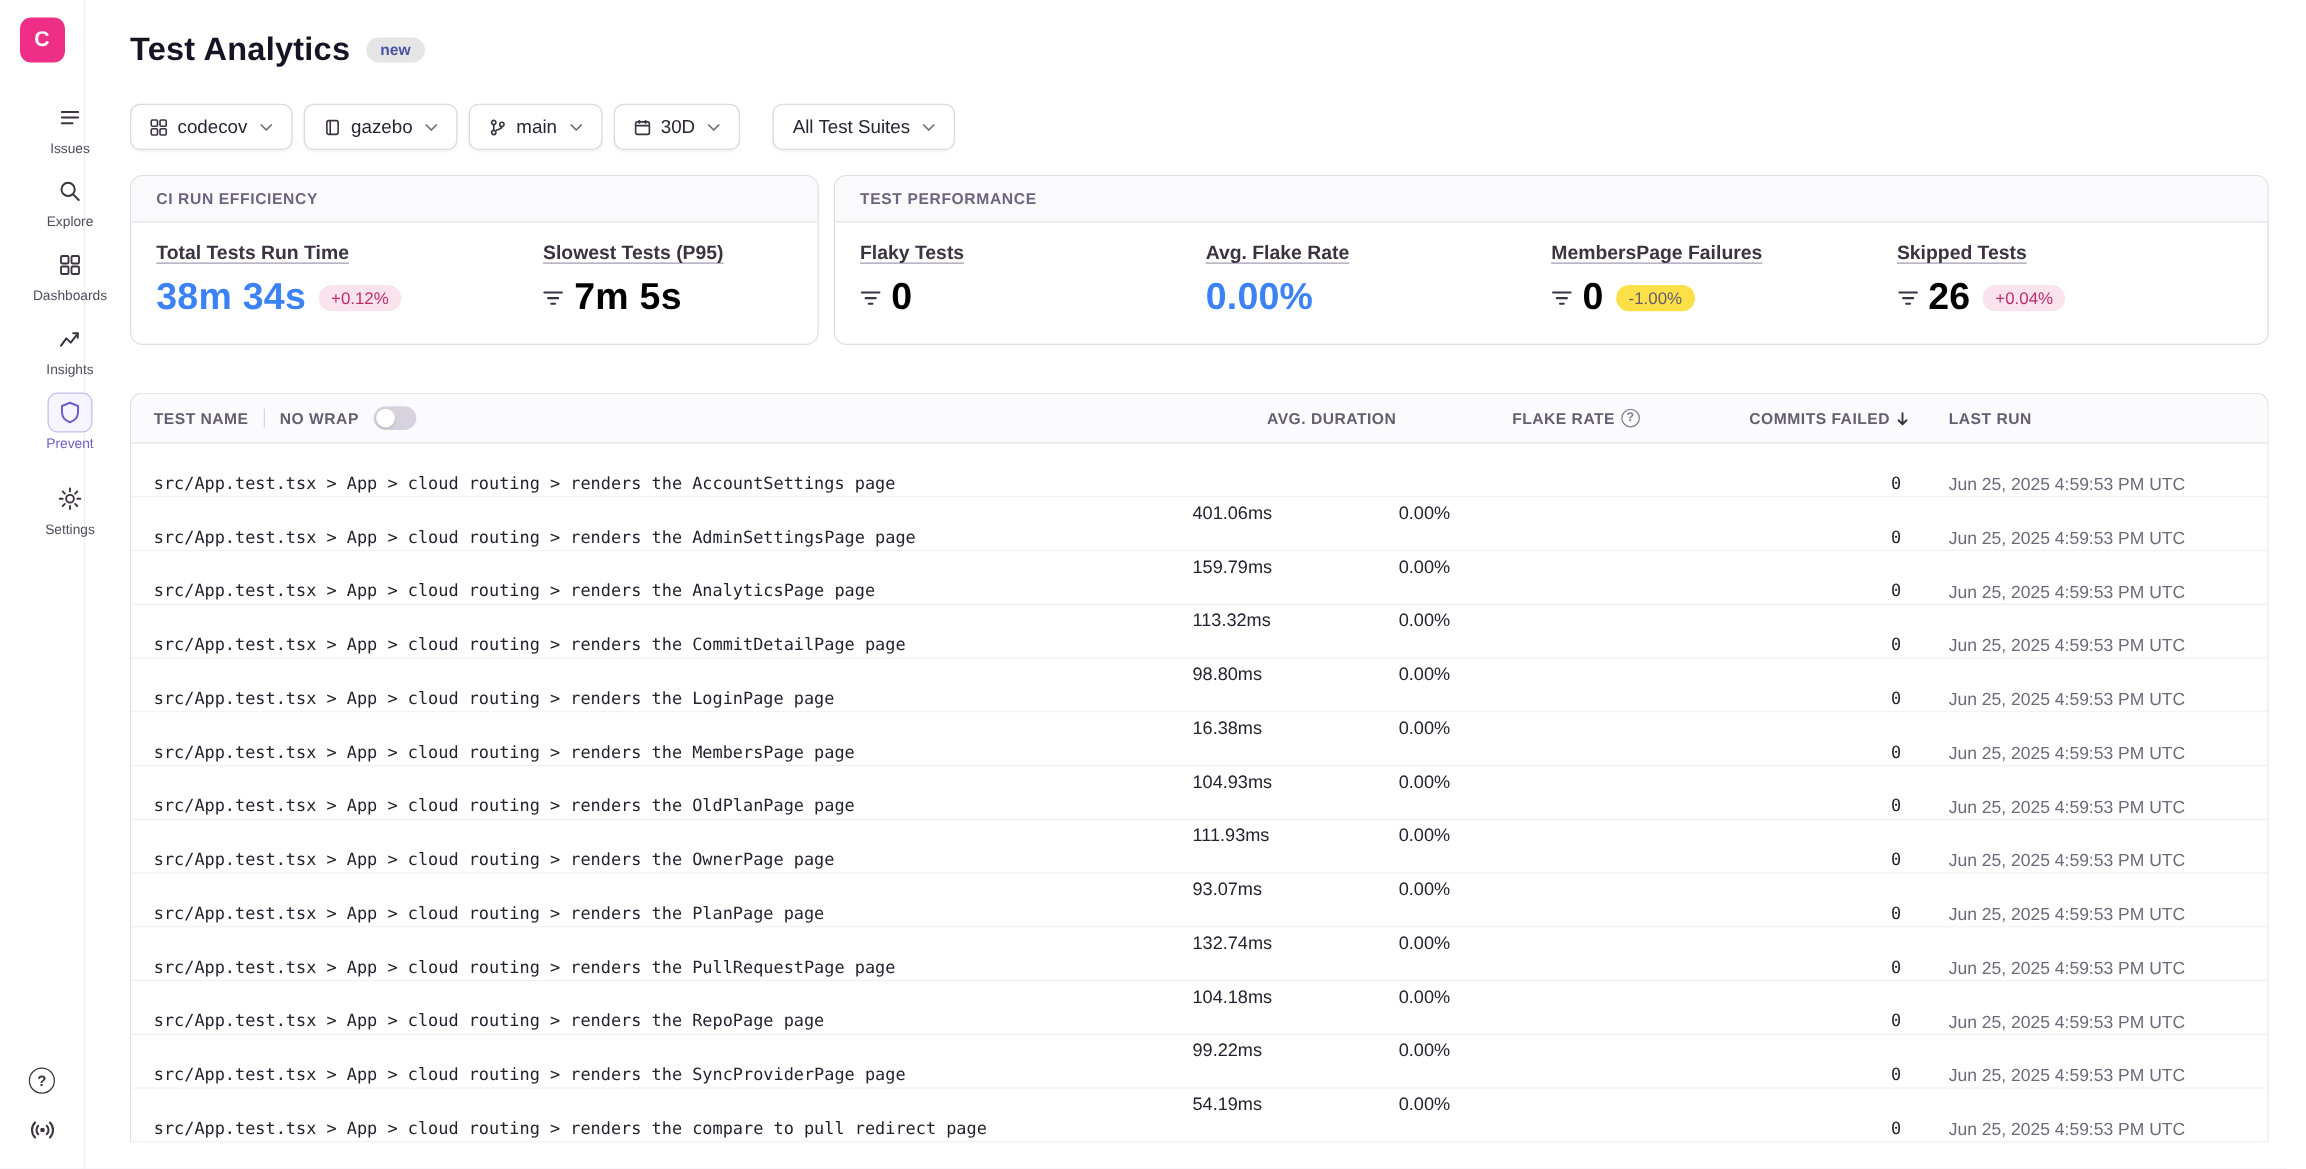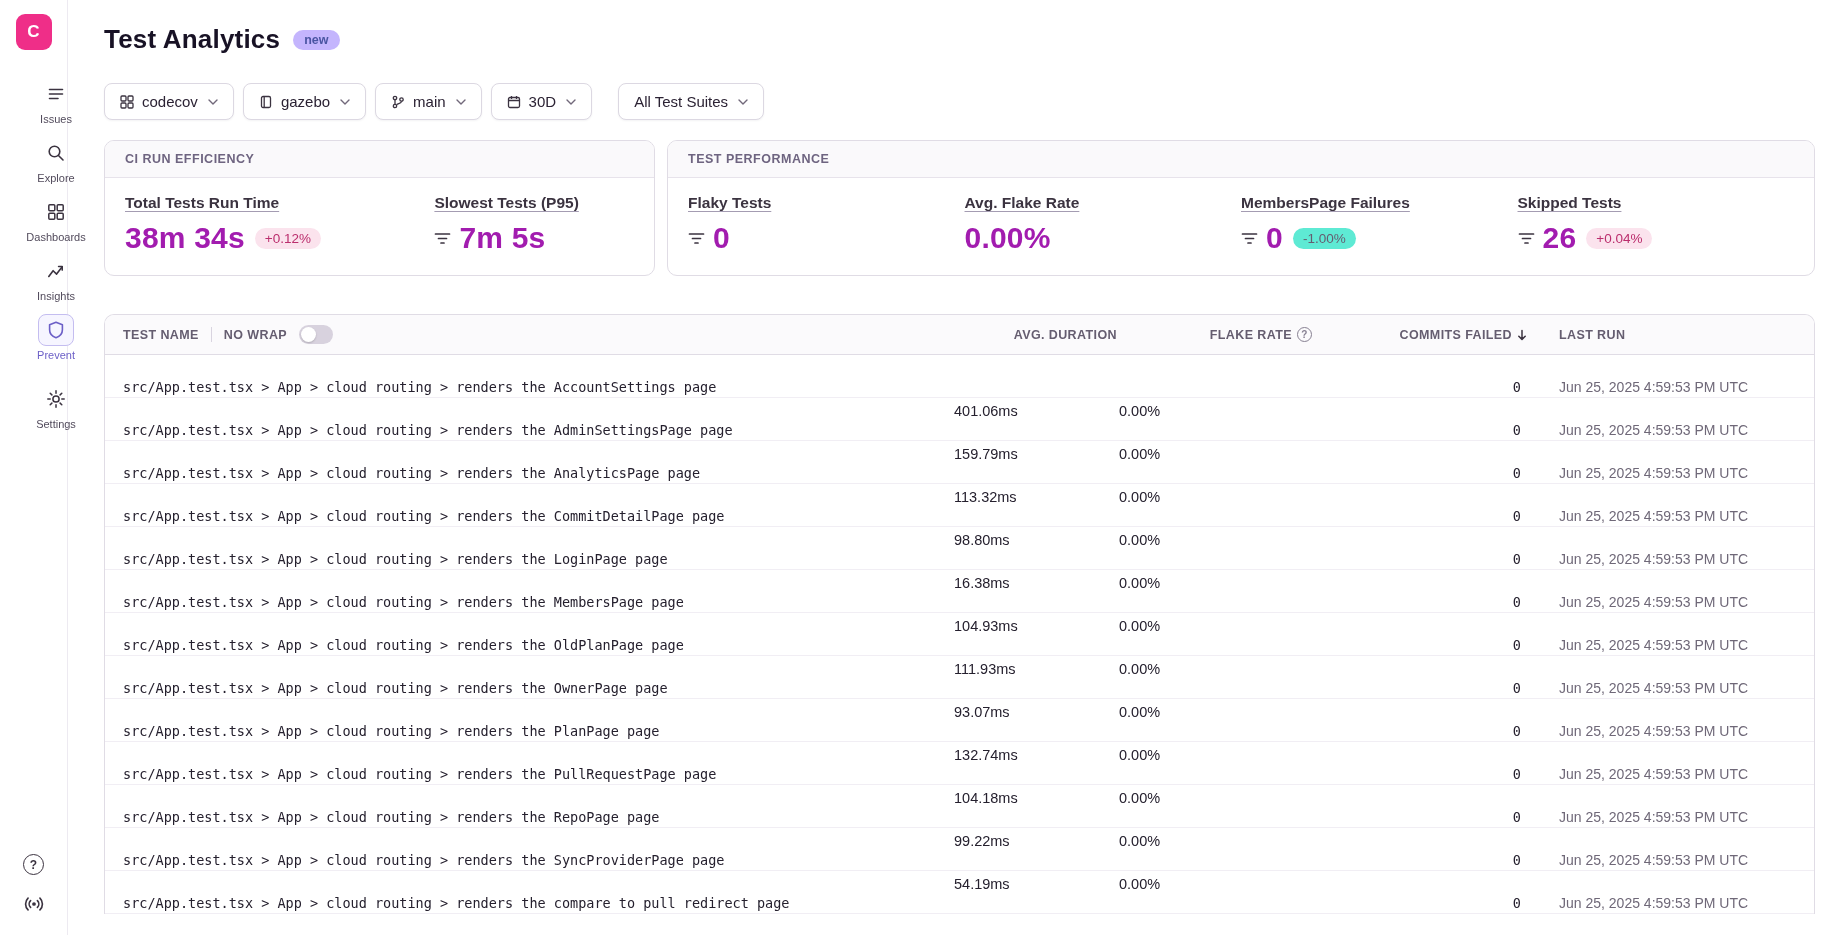--- a/index.html
+++ b/index.html
@@ -45,21 +45,21 @@
     display: flex; align-items: center; justify-content: center; cursor: pointer;
   }
   .broadcast { color: #3b3340; cursor: pointer; display: flex; }
 
   
   .main { flex: 1; padding: 24px 30px 0 36px; overflow: hidden; }
 
   .page-header { display: flex; align-items: center; gap: 13px; margin-bottom: 28px; }
   .page-title { margin: 0; font-size: 26px; font-weight: 700; color: #181225; letter-spacing: .2px; }
   .new-badge {
-    background: #c4b5fd; color: #4a55a2;
+    background: #e5e5e5; color: #4a55a2;
     font-size: 12.5px; font-weight: 600;
     padding: 3px 11px; border-radius: 12px;
   }
 
   .filters { display: flex; gap: 9px; margin-bottom: 20px; align-items: center; }
   .filter-btn {
     height: 37px; display: inline-flex; align-items: center; gap: 8px;
     padding: 0 15px; border: 1px solid #dcd8e2; border-radius: 8px;
     background: #fff; font-size: 15px; font-weight: 500; color: #2b2233;
     box-shadow: 0 1px 2px rgba(24,18,37,.05); cursor: pointer;
@@ -82,26 +82,26 @@
   .panel-body { display: flex; padding: 16px 20px 20px 20px; }
   .metric { flex: 1; min-width: 0; }
   .panel-ci .metric:first-child { flex: 1.55; }
   .metric-label {
     font-size: 15.5px; font-weight: 600; color: #3b3340;
     text-decoration: underline; text-decoration-color: #a49cb2; text-underline-offset: 3px;
     cursor: pointer; display: inline-block;
   }
   .metric-value-row { margin-top: 9px; display: flex; align-items: center; gap: 10px; }
   .value-link { display: inline-flex; align-items: center; gap: 8px; cursor: pointer; text-decoration: none; }
-  .metric-value { font-size: 30px; font-weight: 600; color: #a21caf; letter-spacing: .2px; }
-  .metric-value.blue { color: #a21caf; }
+  .metric-value { font-size: 30px; font-weight: 600; color: #3b82f6; letter-spacing: .2px; }
+  .metric-value.blue { color: #000000; }
   .funnel { display: flex; color: #3b3340; }
   .trend { font-size: 13.5px; font-weight: 500; padding: 3px 10px; border-radius: 20px; white-space: nowrap; }
   .trend.pink { background: #fbe3ed; color: #bb2e6d; }
-  .trend.gray { background: #5eead4; color: #655d70; }
+  .trend.gray { background: #fde047; color: #655d70; }
 
   
   .test-table {
     border: 1px solid #e0dce5; border-bottom: none;
     border-radius: 10px 10px 0 0; overflow: hidden;
   }
   .thead, .tr {
     display: grid;
     grid-template-columns: 1fr 165px 195px 215px 285px;
     align-items: center;

